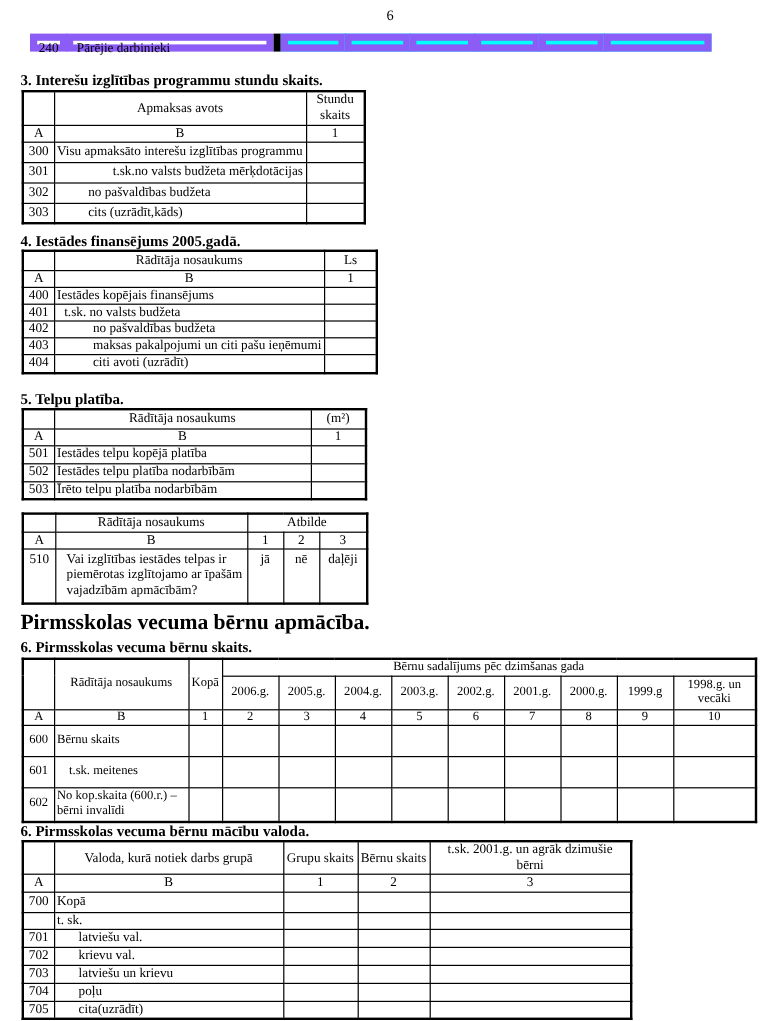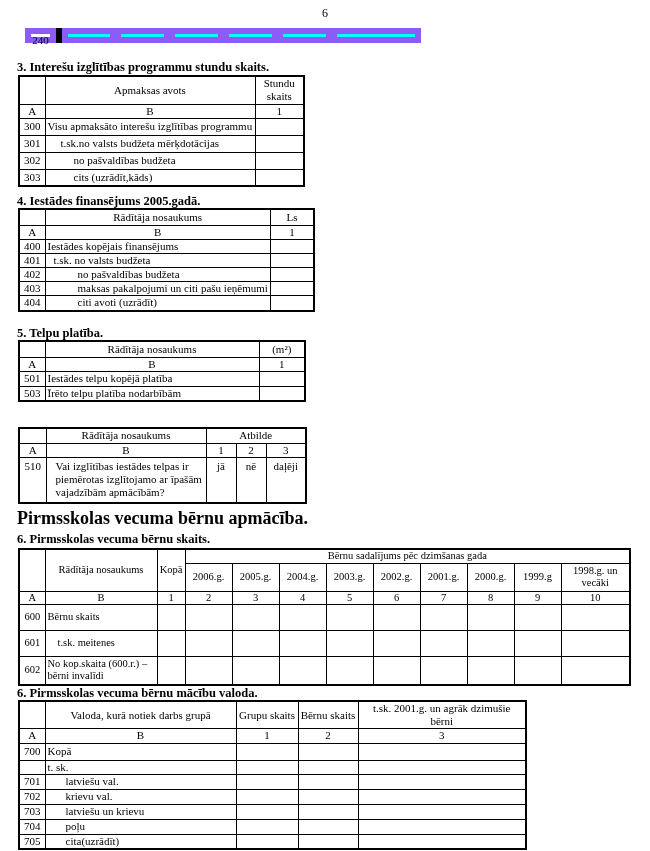--- a/index.html
+++ b/index.html
@@ -28,21 +28,21 @@
 
   table.ftable {
     position:absolute; border-collapse:collapse; table-layout:fixed;
     border:2px solid #000; font-size:11px;
   }
   .ftable td { border:1px solid #000; padding:0 2px; vertical-align:middle; line-height:1.2; overflow:hidden; }
   .hdr { text-align:center; }
   .code { text-align:center; }
   .lbl { white-space:nowrap; }
   .wrap { white-space:normal; }
-  .i1 { padding-left:15px !important; }
+  .i1 { padding-left:15px !important;text-align:right; }
   .i2 { padding-left:28px !important; }
   .j1 { padding-left:8px !important; }
   .j2 { padding-left:32px !important; }
   .k1 { padding-left:12px !important; }
   .m1 { padding-left:20px !important; }
   .qpad { padding-left:9px !important; padding-top:2px !important; vertical-align:top !important;margin-top:12px; }
   .atop { vertical-align:top !important; padding-top:2px !important; text-align:center; }
 
   .rh13 { height:13px; } .rh14 { height:14px; } .rh15 { height:15px; }
   .rh16 { height:16px; } .rh17 { height:17px;margin-left:20px; } .rh26 { height:26px; }
@@ -56,20 +56,21 @@
   #t6 td { font-size:10.5px; }
   #t7  { left:18px; top:700px; }
 </style>
 </head>
 <body>
 
 <div id="pagenum">6</div>
 
 <div id="staffrow">
   <div class="sr-cell sr-code">240</div>
+  <div class="sr-cell sr-label">Pārējie darbinieki</div>
   <div class="sr-divider"></div>
   <div class="sr-cell sr-cyan sr-w54"></div>
   <div class="sr-cell sr-cyan sr-w55"></div>
   <div class="sr-cell sr-cyan sr-w55"></div>
   <div class="sr-cell sr-cyan sr-w55"></div>
   <div class="sr-cell sr-cyan sr-w55"></div>
   <div class="sr-cell sr-cyan sr-w90"></div>
 </div>
 
 <h3 class="shead" id="h3s">3. Interešu izglītības programmu stundu skaits.</h3>
@@ -173,20 +174,25 @@
     <td class="hdr">(m²)</td>
   </tr>
   <tr class="rh13">
     <td class="hdr">A</td>
     <td class="hdr">B</td>
     <td class="hdr">1</td>
   </tr>
   <tr class="rh15">
     <td class="code">501</td>
     <td class="lbl">Iestādes telpu kopējā platība</td>
+    <td class="val"></td>
+  </tr>
+  <tr class="rh15">
+    <td class="code">502</td>
+    <td class="lbl">Iestādes telpu platība nodarbībām</td>
     <td class="val"></td>
   </tr>
   <tr class="rh15">
     <td class="code">503</td>
     <td class="lbl">Īrēto telpu platība nodarbībām</td>
     <td class="val"></td>
   </tr>
 </tbody>
   </table>
 

